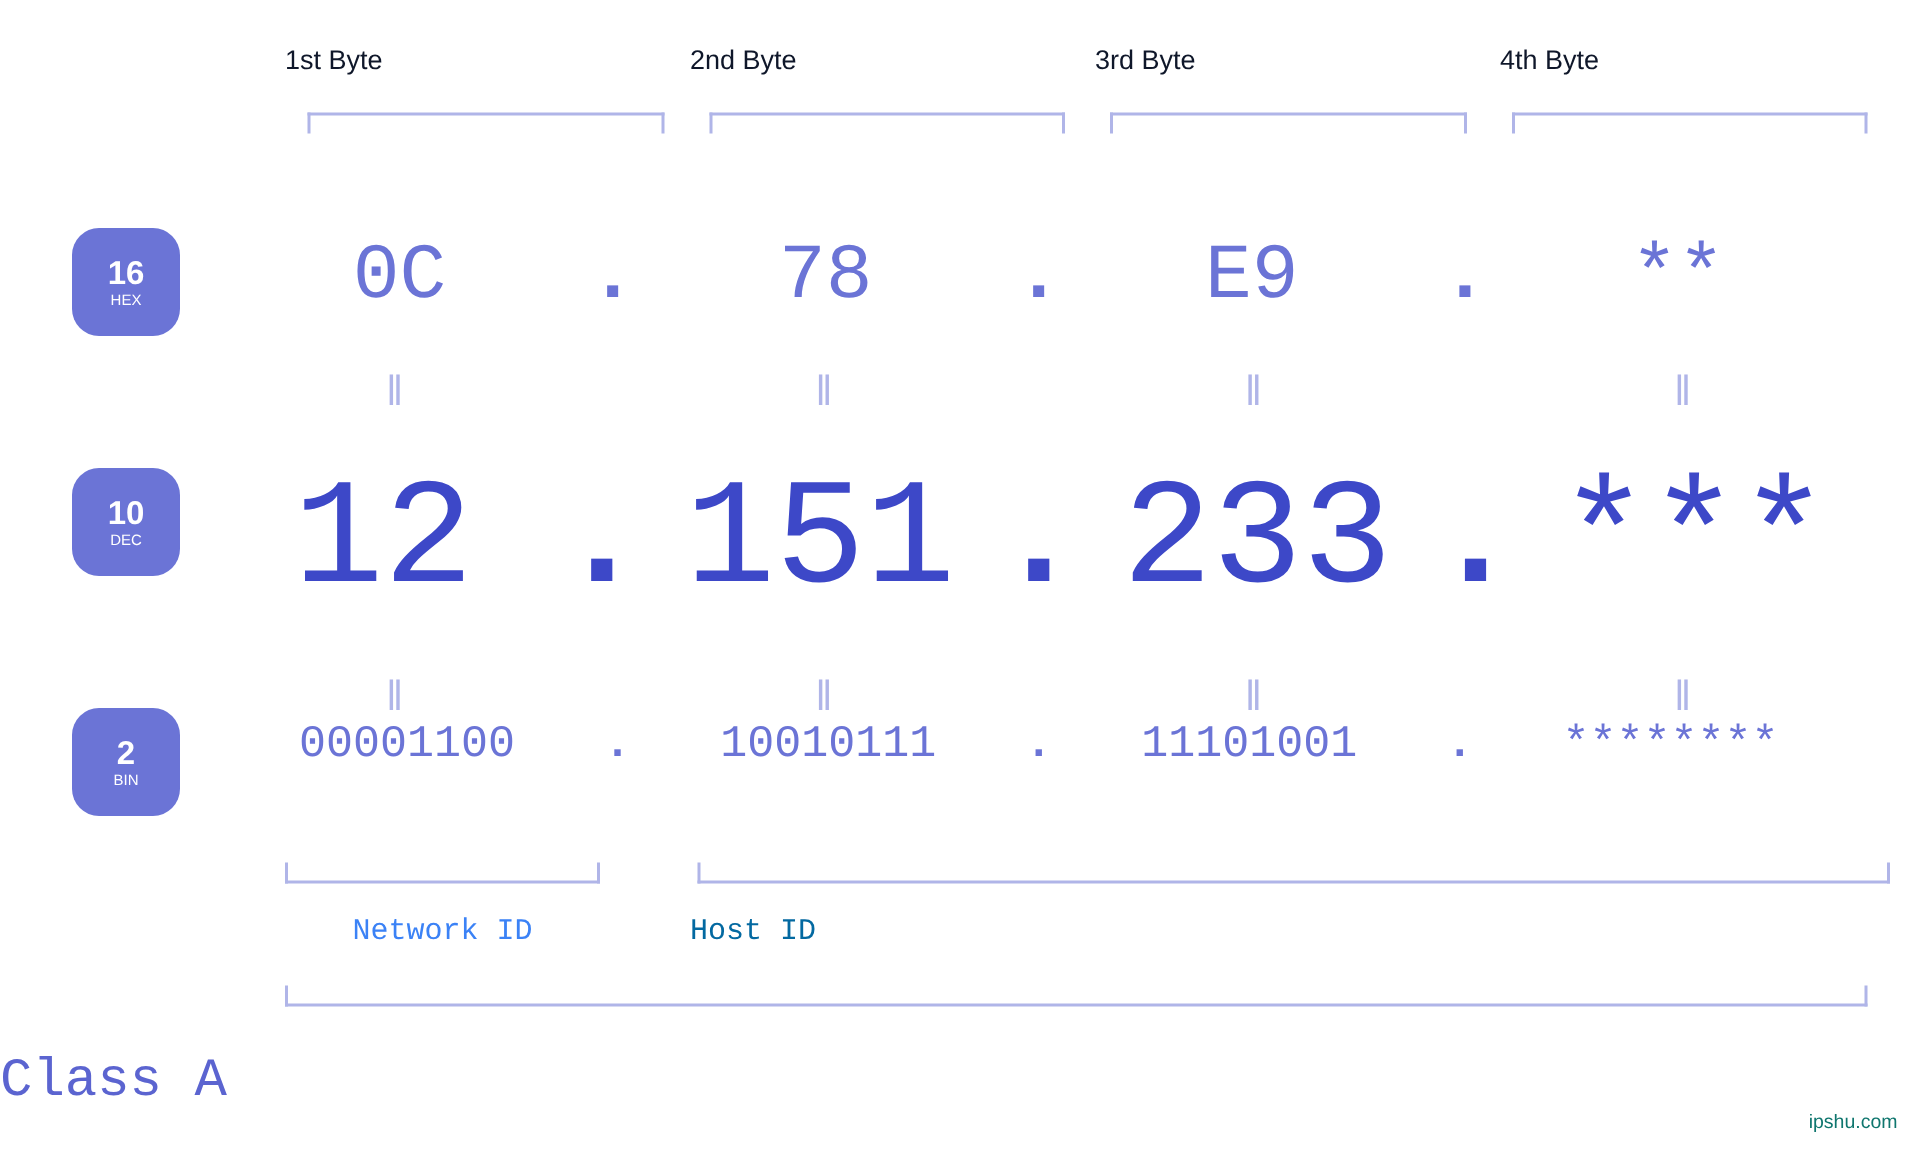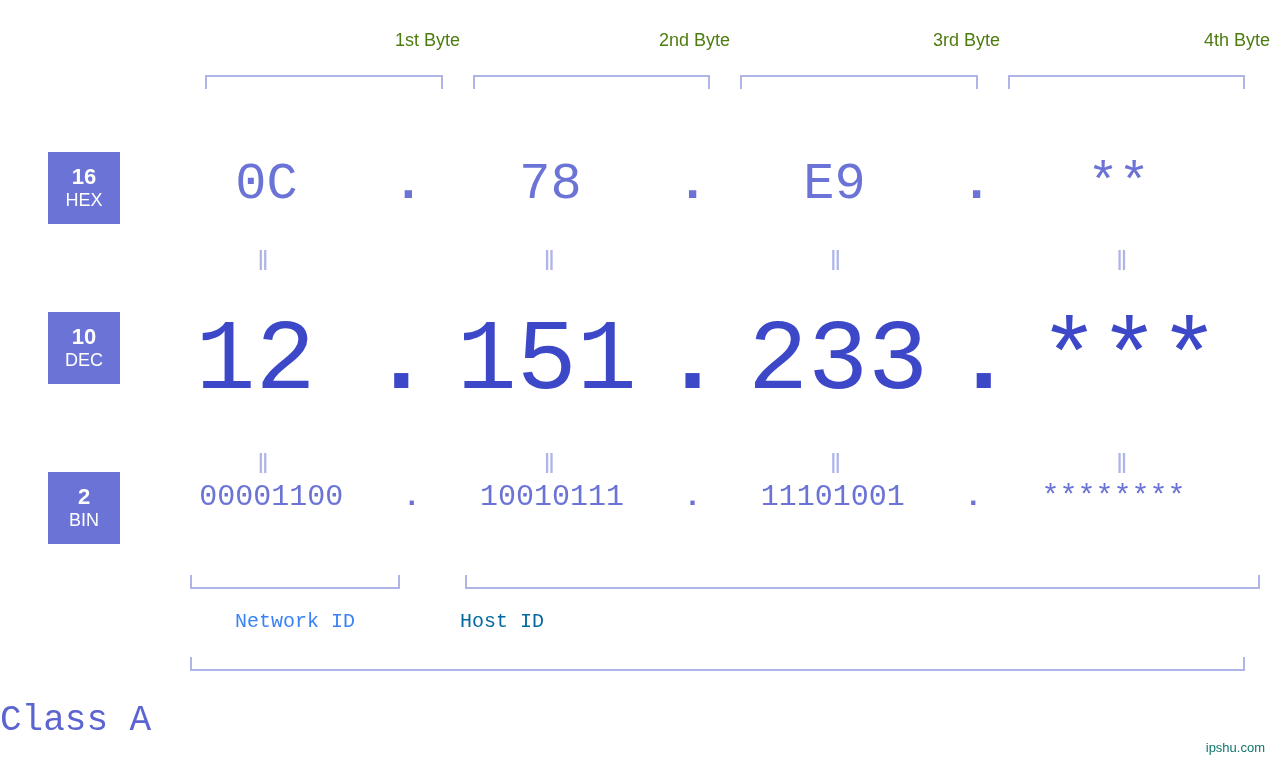--- a/index.html
+++ b/index.html
@@ -27,57 +27,57 @@
       padding: 20px 0;
     }
 
     
     .badge {
       position: absolute;
       left: 48px;
       width: 72px;
       height: 72px;
       background-color: #6b74d6;
-      border-radius: 0;
+      border-radius: 18px;
       display: flex;
       flex-direction: column;
       align-items: center;
       justify-content: center;
       color: white;
     }
 
     .badge-number {
       font-size: 22px;
       font-weight: bold;
       line-height: 1.1;
       font-family: Arial, sans-serif;
     }
 
     .badge-label {
-      font-size: 18px;
+      font-size: 10px;
       font-family: Arial, sans-serif;
     }
 
     .badge-hex { top: 152px; }
     .badge-dec { top: 312px; }
     .badge-bin { top: 472px; }
 
     
     .column-headers {
       display: flex;
       position: absolute;
       top: 30px;
       left: 190px;
       width: 1080px;
     }
 
     .col-header {
       flex: 1;
-      text-align: right;
-      color: #4d7c0f;
+      text-align: left;
+      color: #0f172a;
       font-size: 18px;
       font-family: Arial, sans-serif;
     }
 
     
     .top-brackets {
       position: absolute;
       top: 75px;
       left: 190px;
       width: 1070px;

